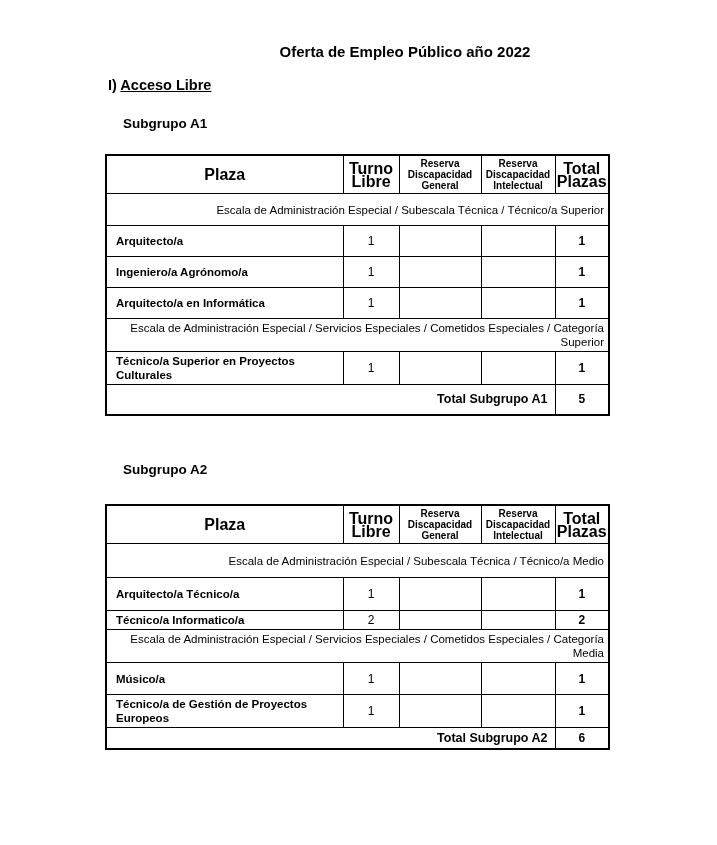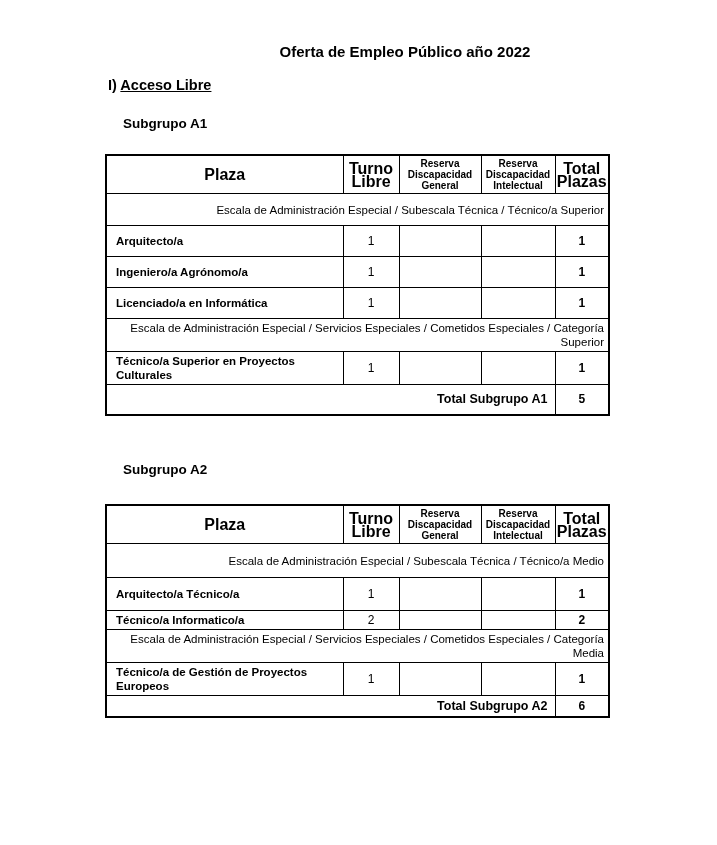--- a/index.html
+++ b/index.html
@@ -118,21 +118,21 @@
       <td class="cell-total">1</td>
     </tr>
     <tr class="row-data">
       <td class="cell-plaza">Ingeniero/a Agrónomo/a</td>
       <td class="cell-num">1</td>
       <td class="cell-num"></td>
       <td class="cell-num"></td>
       <td class="cell-total">1</td>
     </tr>
     <tr class="row-data">
-      <td class="cell-plaza">Licenciado/a en Informática</td>
+      <td class="cell-plaza">Arquitecto/a en Informática</td>
       <td class="cell-num">1</td>
       <td class="cell-num"></td>
       <td class="cell-num"></td>
       <td class="cell-total">1</td>
     </tr>
     <tr class="row-section">
       <td colspan="5">Escala de Administración Especial /  Servicios Especiales / Cometidos Especiales / Categoría Superior</td>
     </tr>
     <tr class="row-data">
       <td class="cell-plaza">Técnico/a Superior en Proyectos Culturales</td>
@@ -180,20 +180,27 @@
       <td class="cell-plaza">Técnico/a Informatico/a</td>
       <td class="cell-num">2</td>
       <td class="cell-num"></td>
       <td class="cell-num"></td>
       <td class="cell-total">2</td>
     </tr>
     <tr class="row-section">
       <td colspan="5">Escala de Administración Especial /  Servicios Especiales / Cometidos Especiales / Categoría Media</td>
     </tr>
     <tr class="row-data" style="height:32px">
+      <td class="cell-plaza">Músico/a</td>
+      <td class="cell-num">1</td>
+      <td class="cell-num"></td>
+      <td class="cell-num"></td>
+      <td class="cell-total">1</td>
+    </tr>
+    <tr class="row-data" style="height:32px">
       <td class="cell-plaza">Técnico/a de Gestión de Proyectos Europeos</td>
       <td class="cell-num">1</td>
       <td class="cell-num"></td>
       <td class="cell-num"></td>
       <td class="cell-total">1</td>
     </tr>
     <tr class="row-total" style="height:21px">
       <td colspan="4" class="cell-total-label">Total Subgrupo A2</td>
       <td class="cell-total">6</td>
     </tr>

